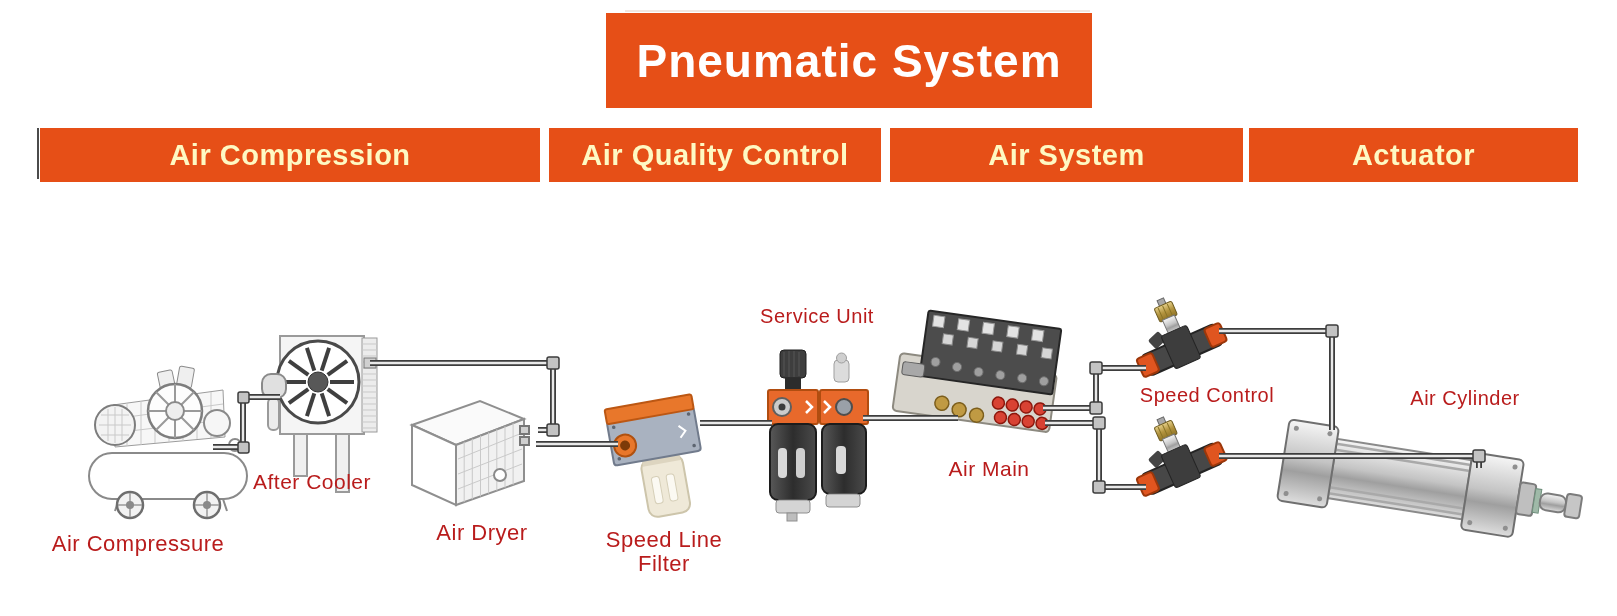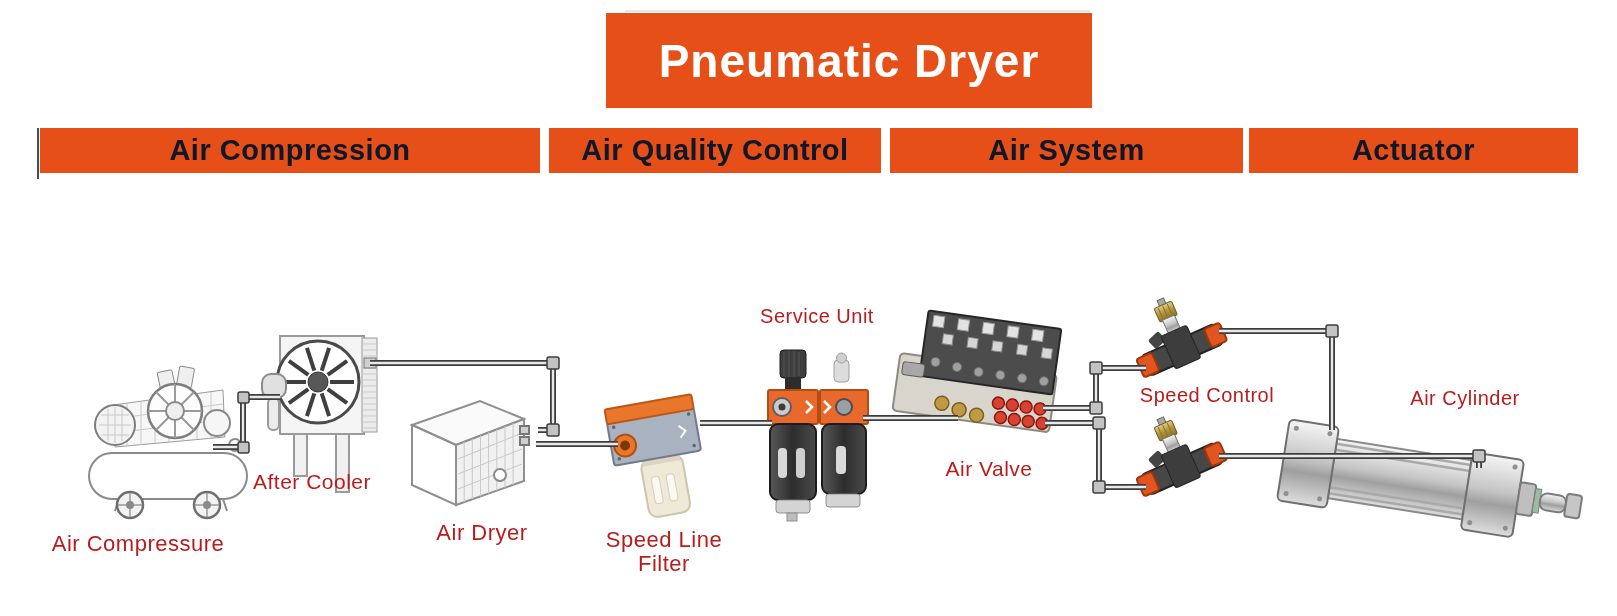--- a/index.html
+++ b/index.html
@@ -9,21 +9,21 @@
   
   .topline{position:absolute;left:625px;top:10px;width:465px;height:2px;background:#f1e7e1;}
 
   
   .banner{position:absolute;left:606px;top:13px;width:486px;height:95px;background:#E64F17;
           display:flex;align-items:center;justify-content:center;}
   .banner .t{color:#fff;font-size:46px;font-weight:bold;letter-spacing:1px;}
 
   
   .hedge{position:absolute;left:37px;top:128px;width:2px;height:51px;background:#4b4b4b;}
-  .hsec{position:absolute;top:128px;height:45px;background:#E64F17;color:#0f172a;
+  .hsec{position:absolute;top:128px;height:54px;background:#E64F17;color:#fef9c3;
         display:flex;align-items:center;justify-content:center;
         font-size:29px;font-weight:bold;letter-spacing:.5px;}
   #hs1{left:40px;width:500px}
   #hs2{left:549px;width:332px}
   #hs3{left:890px;width:353px}
   #hs4{left:1249px;width:329px}
 
   
   .diag{position:absolute;left:0;top:0;width:1617px;height:616px;}
 
@@ -43,21 +43,21 @@
   .sleeve{fill:#c3c3c3;stroke:#3d3d3d;stroke-width:1.5;}
   .sketch{stroke:#8a8a8a;stroke-width:2;fill:#ffffff;}
   .mesh{stroke:#c9c9c9;stroke-width:1;fill:none;}
 </style>
 </head>
 <body>
 
 <div class="topline"></div>
 
 <div class="banner">
-  <span class="t">Pneumatic Dryer</span>
+  <span class="t">Pneumatic System</span>
 </div>
 
 <div class="hedge"></div>
 <div class="hsec" id="hs1">Air Compression</div>
 <div class="hsec" id="hs2">Air Quality Control</div>
 <div class="hsec" id="hs3">Air System</div>
 <div class="hsec" id="hs4">Actuator</div>
 
 <svg class="diag" viewBox="0 0 1617 616" xmlns="http://www.w3.org/2000/svg">
   <defs>
@@ -303,15 +303,15 @@
       <rect class="sleeve" x="1473" y="450" width="12" height="12" rx="2"></rect>
     </g>
   </g>
 </svg>
 
 <div class="clabel" id="lb-comp">Air Compressure</div>
 <div class="clabel" id="lb-cool">After Cooler</div>
 <div class="clabel" id="lb-dry">Air Dryer</div>
 <div class="clabel" id="lb-mlf">Speed Line Filter</div>
 <div class="clabel" id="lb-svc">Service Unit</div>
-<div class="clabel" id="lb-valve">Air Valve</div>
+<div class="clabel" id="lb-valve">Air Main</div>
 <div class="clabel" id="lb-speed">Speed Control</div>
 <div class="clabel" id="lb-cyl">Air Cylinder</div>
 
 </body></html>

